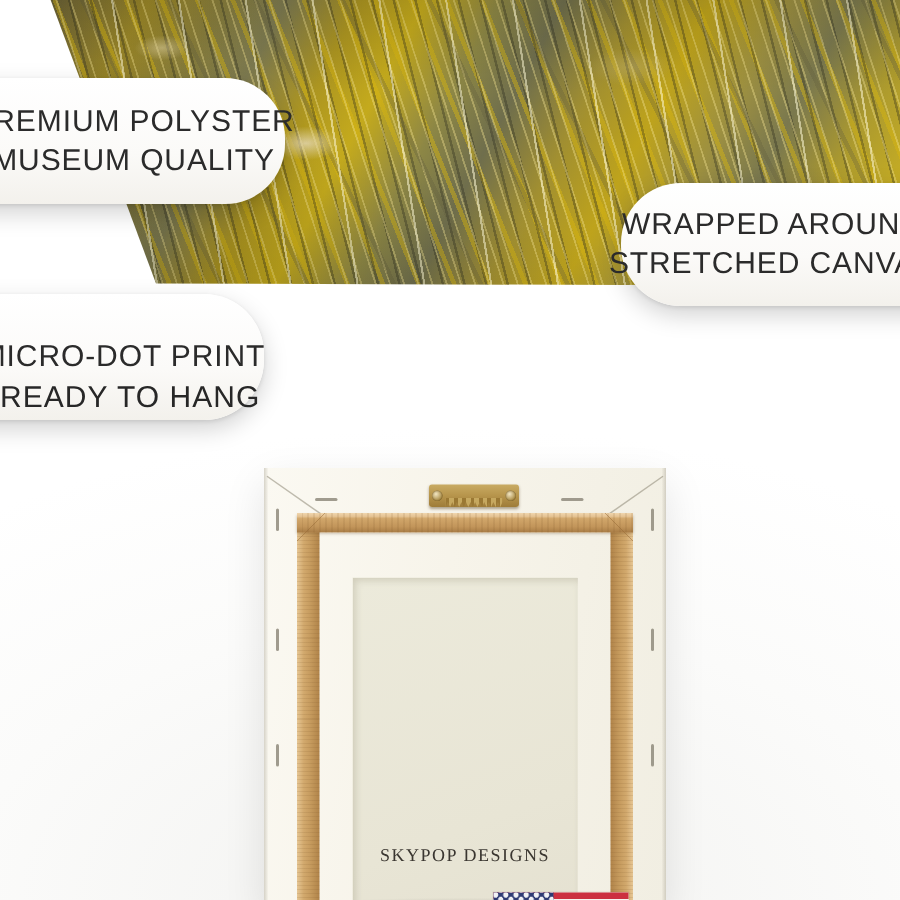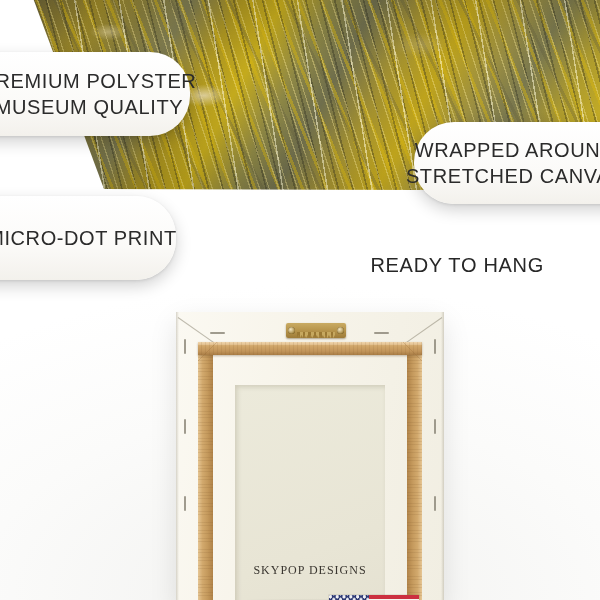--- a/index.html
+++ b/index.html
@@ -112,21 +112,21 @@
   #pill-wrapped{
     left:414px;top:122px;width:250px;height:82px;
     font-size:20px;font-weight:500;
     border-radius:40px;
     padding-right:48px;box-sizing:border-box;
   }
 
   
   #ready-caption{
     position:absolute;left:0;top:252px;width:544px;
-    text-align:right;color:#272727;
+    text-align:left;color:#272727;
     font-size:20px;font-weight:500;letter-spacing:.7px;line-height:1.32;
   }
   #ready-caption .ln{display:block;}
 
   
   .canvas-wrap{
     position:absolute;left:176px;top:312px;width:268px;height:292px;
   }
   .canvas-body{
     position:absolute;inset:0;

